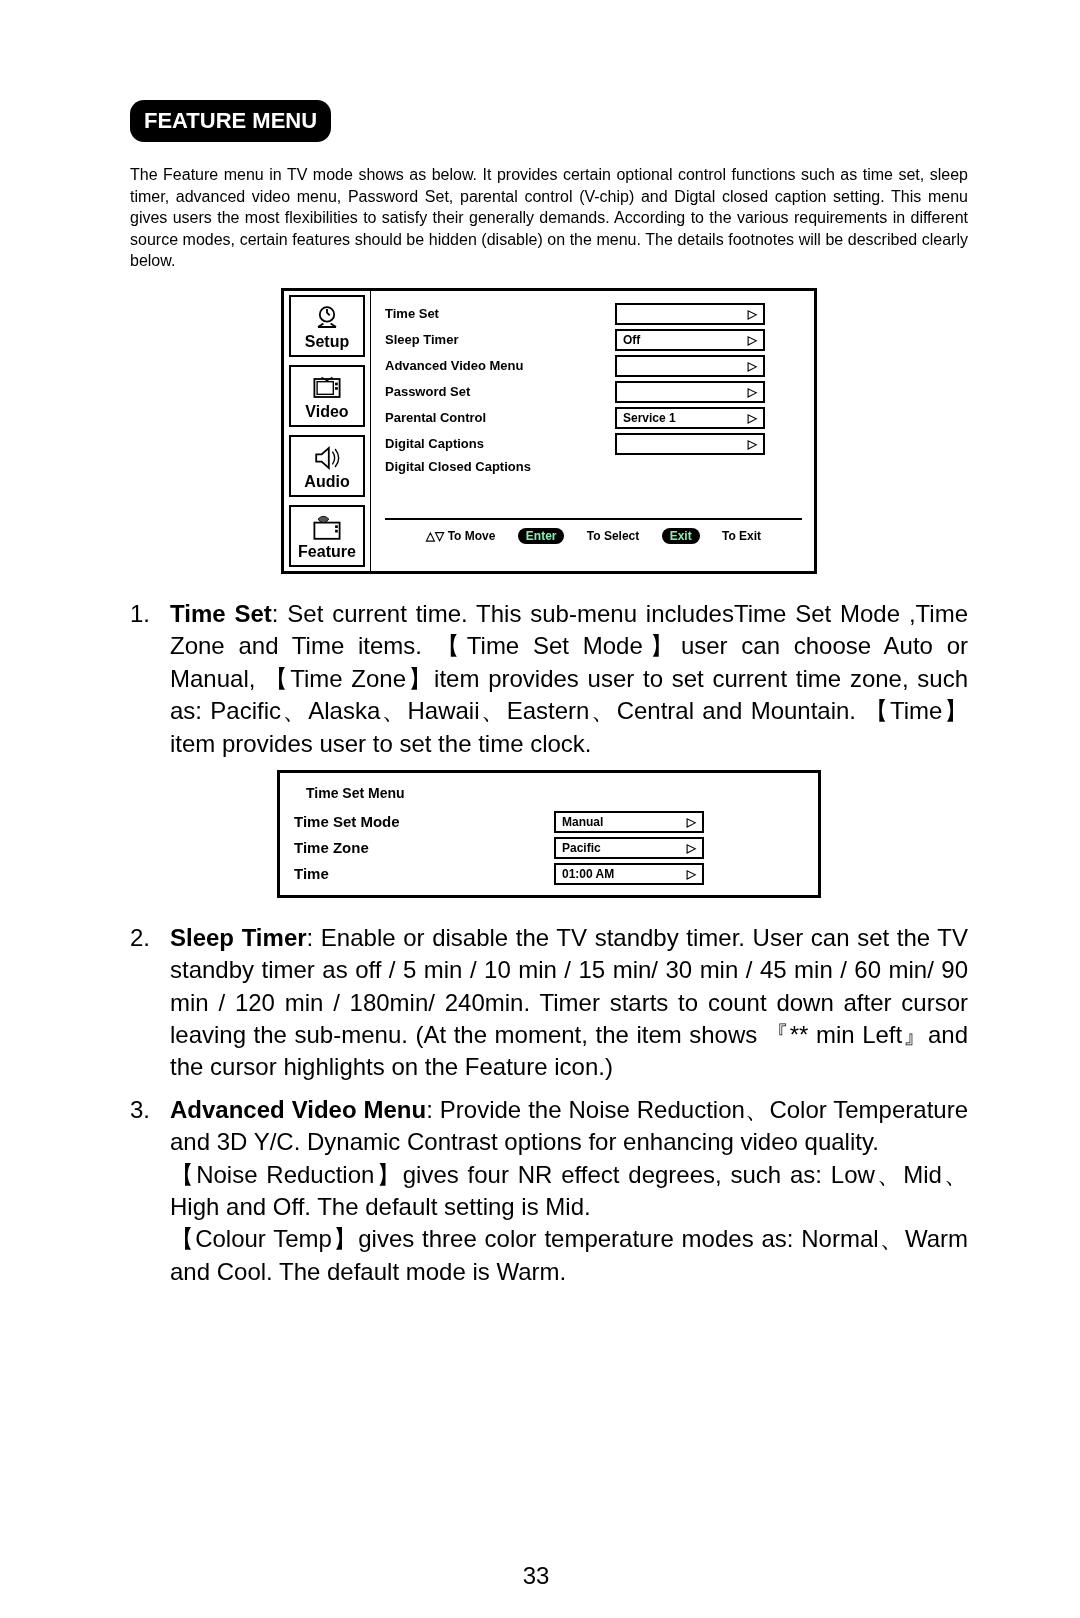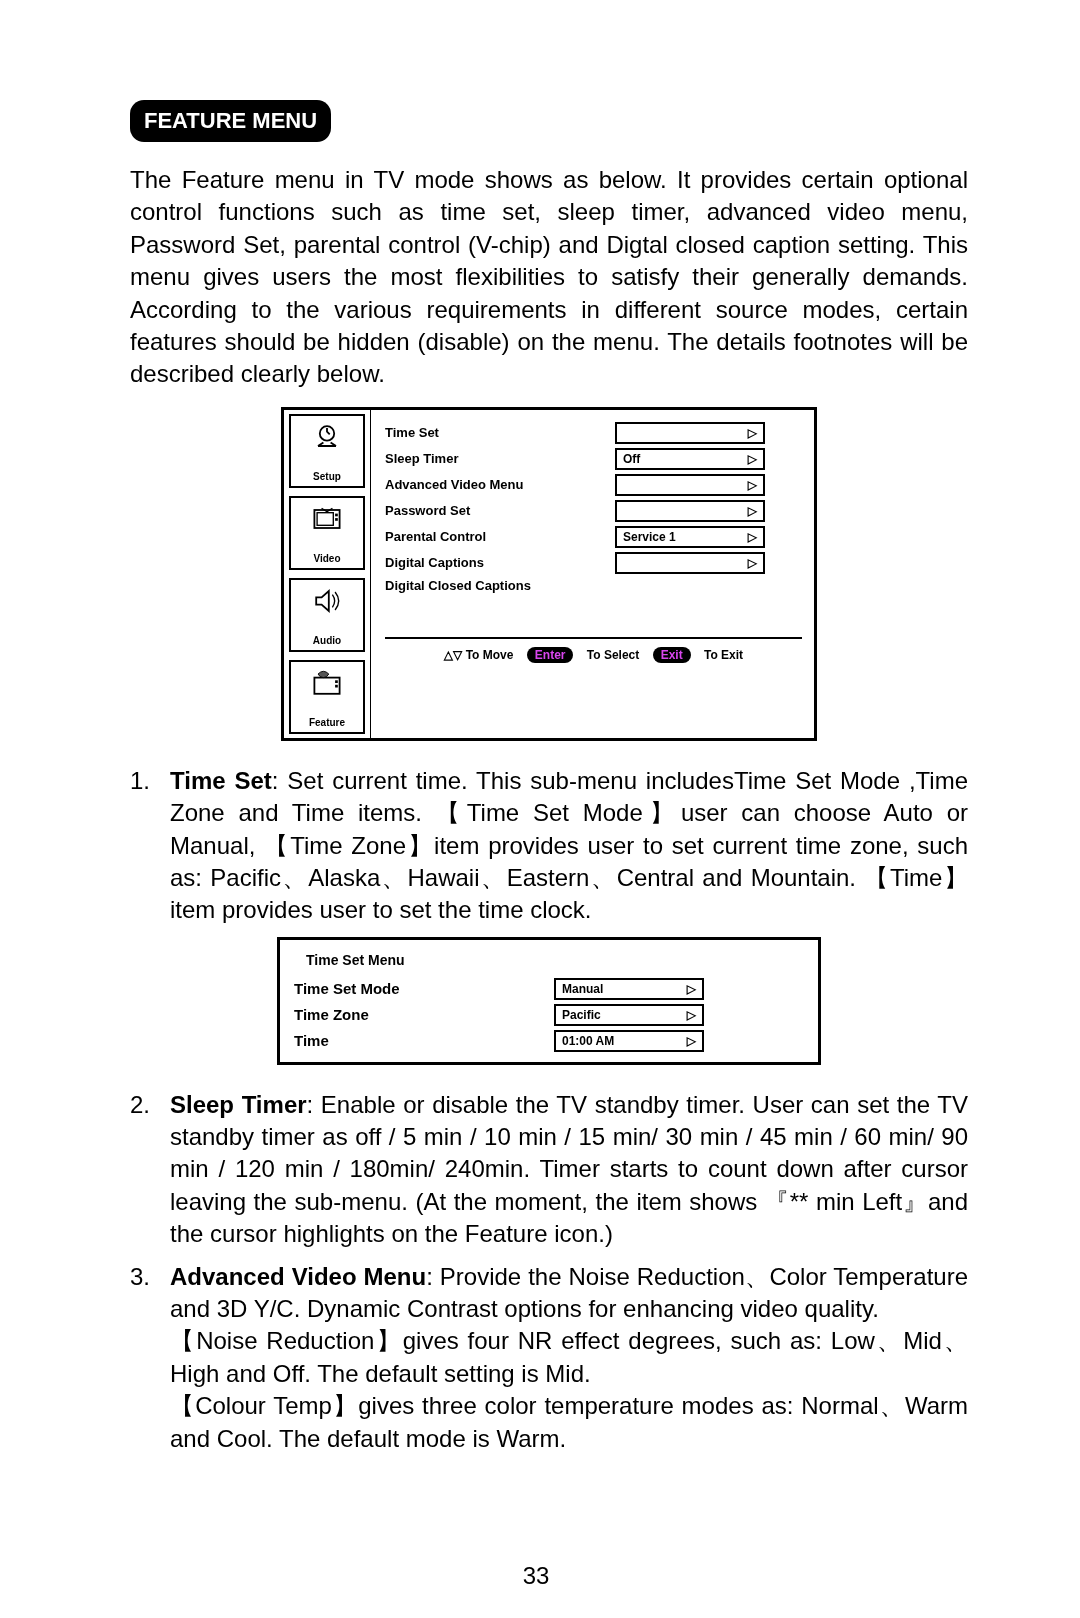--- a/index.html
+++ b/index.html
@@ -1,32 +1,32 @@
 <!DOCTYPE html>
 <html><head>
 <meta charset="utf-8">
 <style>
   html,body{margin:0;padding:0;background:#fff;color:#000;font-family:Arial,Helvetica,sans-serif}
   .page{width:1080px;min-height:1618px;margin:0 auto;position:relative;box-sizing:border-box;padding:100px 112px 40px 130px}
   .badge{display:inline-block;background:#000;color:#fff;font-weight:bold;font-size:22px;padding:8px 14px;border-radius:14px;margin-bottom:22px}
-  .intro{font-size:24px;line-height:1.35;text-align:justify;margin-bottom:16px}
+  .intro{font-size:16px;line-height:1.35;text-align:justify;margin-bottom:16px}
   
   .panel{width:530px;margin:8px auto 24px;border:3px solid #000}
   .panel-inner{display:flex}
   .side{width:86px;border-right:1px solid #000;display:flex;flex-direction:column}
   .sidecell{border:2px solid #000;margin:4px 5px;padding:6px 0 4px;text-align:center}
   .sidecell svg{width:36px;height:30px;display:block;margin:0 auto}
-  .sidecell .lbl{font-size:10px;font-weight:bold;margin-top:19px}
+  .sidecell .lbl{font-size:16px;font-weight:bold;margin-top:0}
   .opts{flex:1;padding:8px 12px 6px 14px}
   .row{display:flex;align-items:center;margin:4px 0}
   .row .lab{flex:0 0 230px;font-size:13px;font-weight:bold}
   .valbox{flex:0 0 150px;border:2px solid #000;height:22px;display:flex;align-items:center;justify-content:space-between;padding:0 6px;font-size:12px;font-weight:bold;box-sizing:border-box}
   .valbox .tri{font-size:12px}
   .helpbar{border-top:2px solid #000;margin-top:44px;padding:8px 0 6px;text-align:center;font-size:12px;font-weight:bold}
-  .helpbar .chip{display:inline-block;background:#000;color:#d946ef;border-radius:8px;padding:1px 8px;margin:0 10px}
+  .helpbar .chip{display:inline-block;background:#000;color:#86efac;border-radius:8px;padding:1px 8px;margin:0 19px}
   
   .panel2{width:510px;margin:10px auto 24px;border:3px solid #000;padding:8px 14px 6px}
   .panel2 h4{margin:4px 12px 10px;font-size:14px}
   .row2{display:flex;align-items:center;margin:4px 0}
   .row2 .lab{flex:0 0 260px;font-size:15px;font-weight:bold}
   .row2 .valbox{flex:0 0 150px}
   .helpbar2{margin-top:78px;padding-top:8px;font-size:12px;font-weight:bold;text-align:center}
   .helpbar2 .chip{display:inline-block;background:#000;color:#fff;border-radius:8px;padding:1px 8px;margin:0 4px}
   
   .list{font-size:24px;line-height:1.35;text-align:justify}

